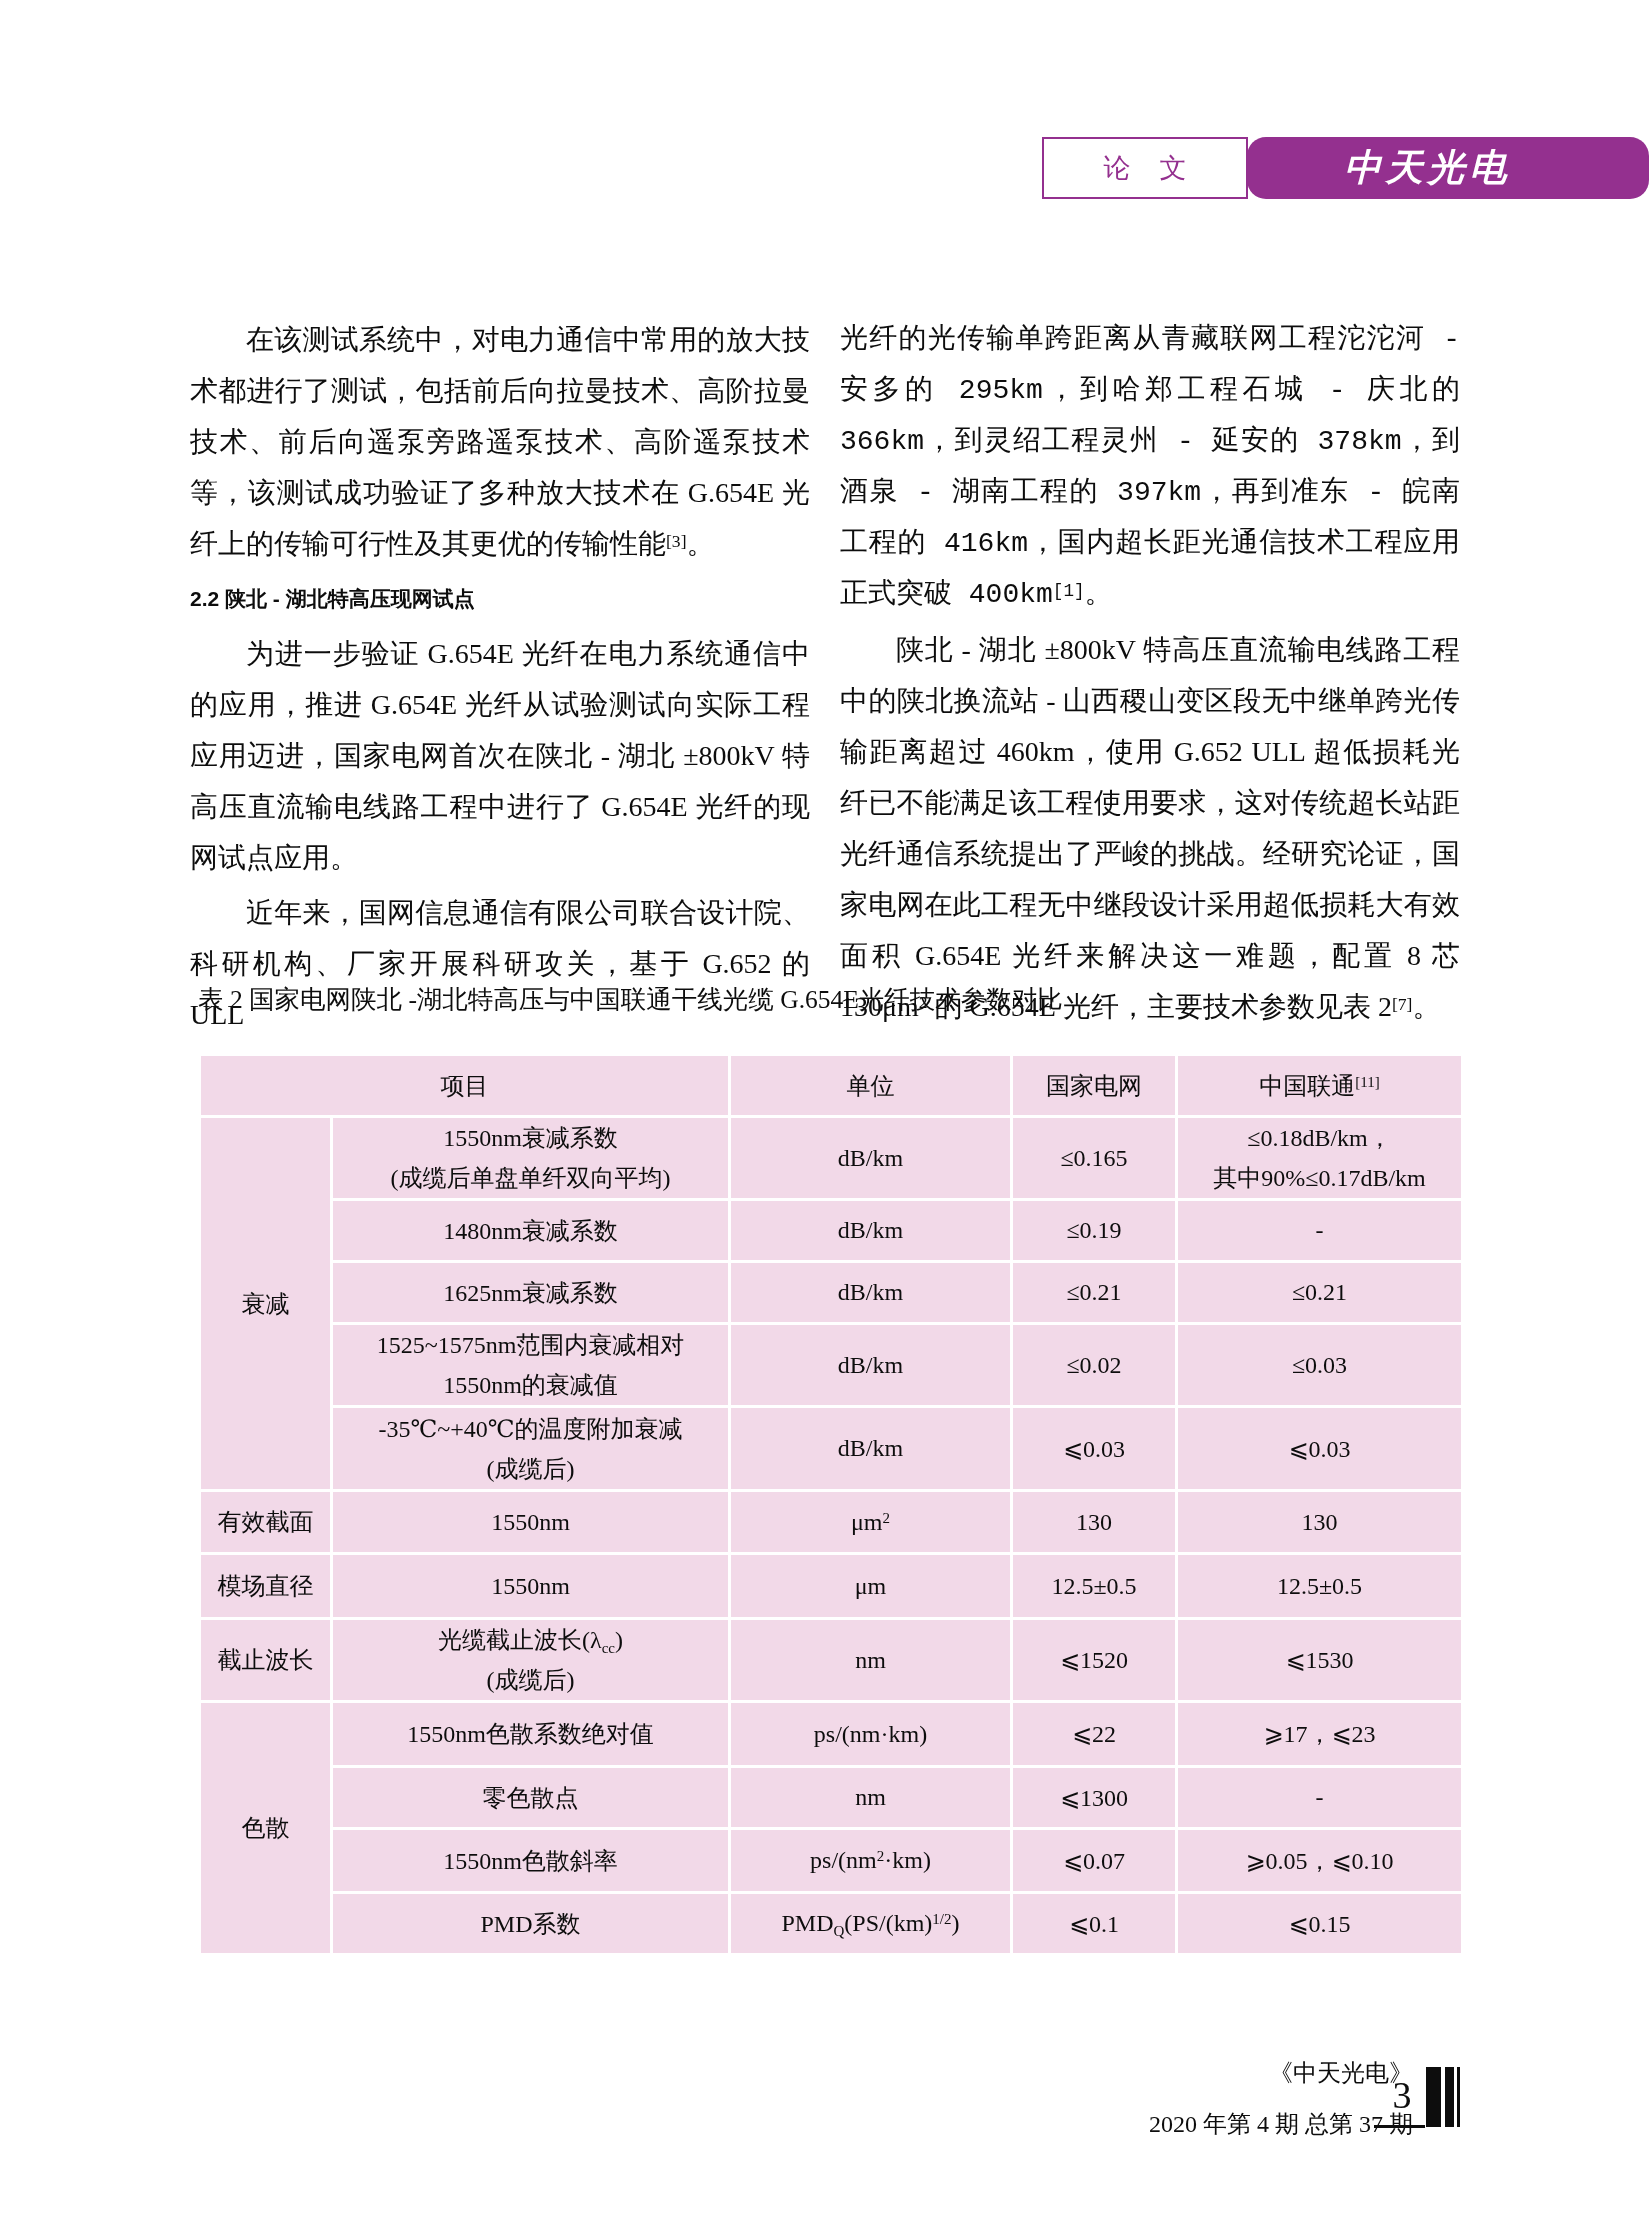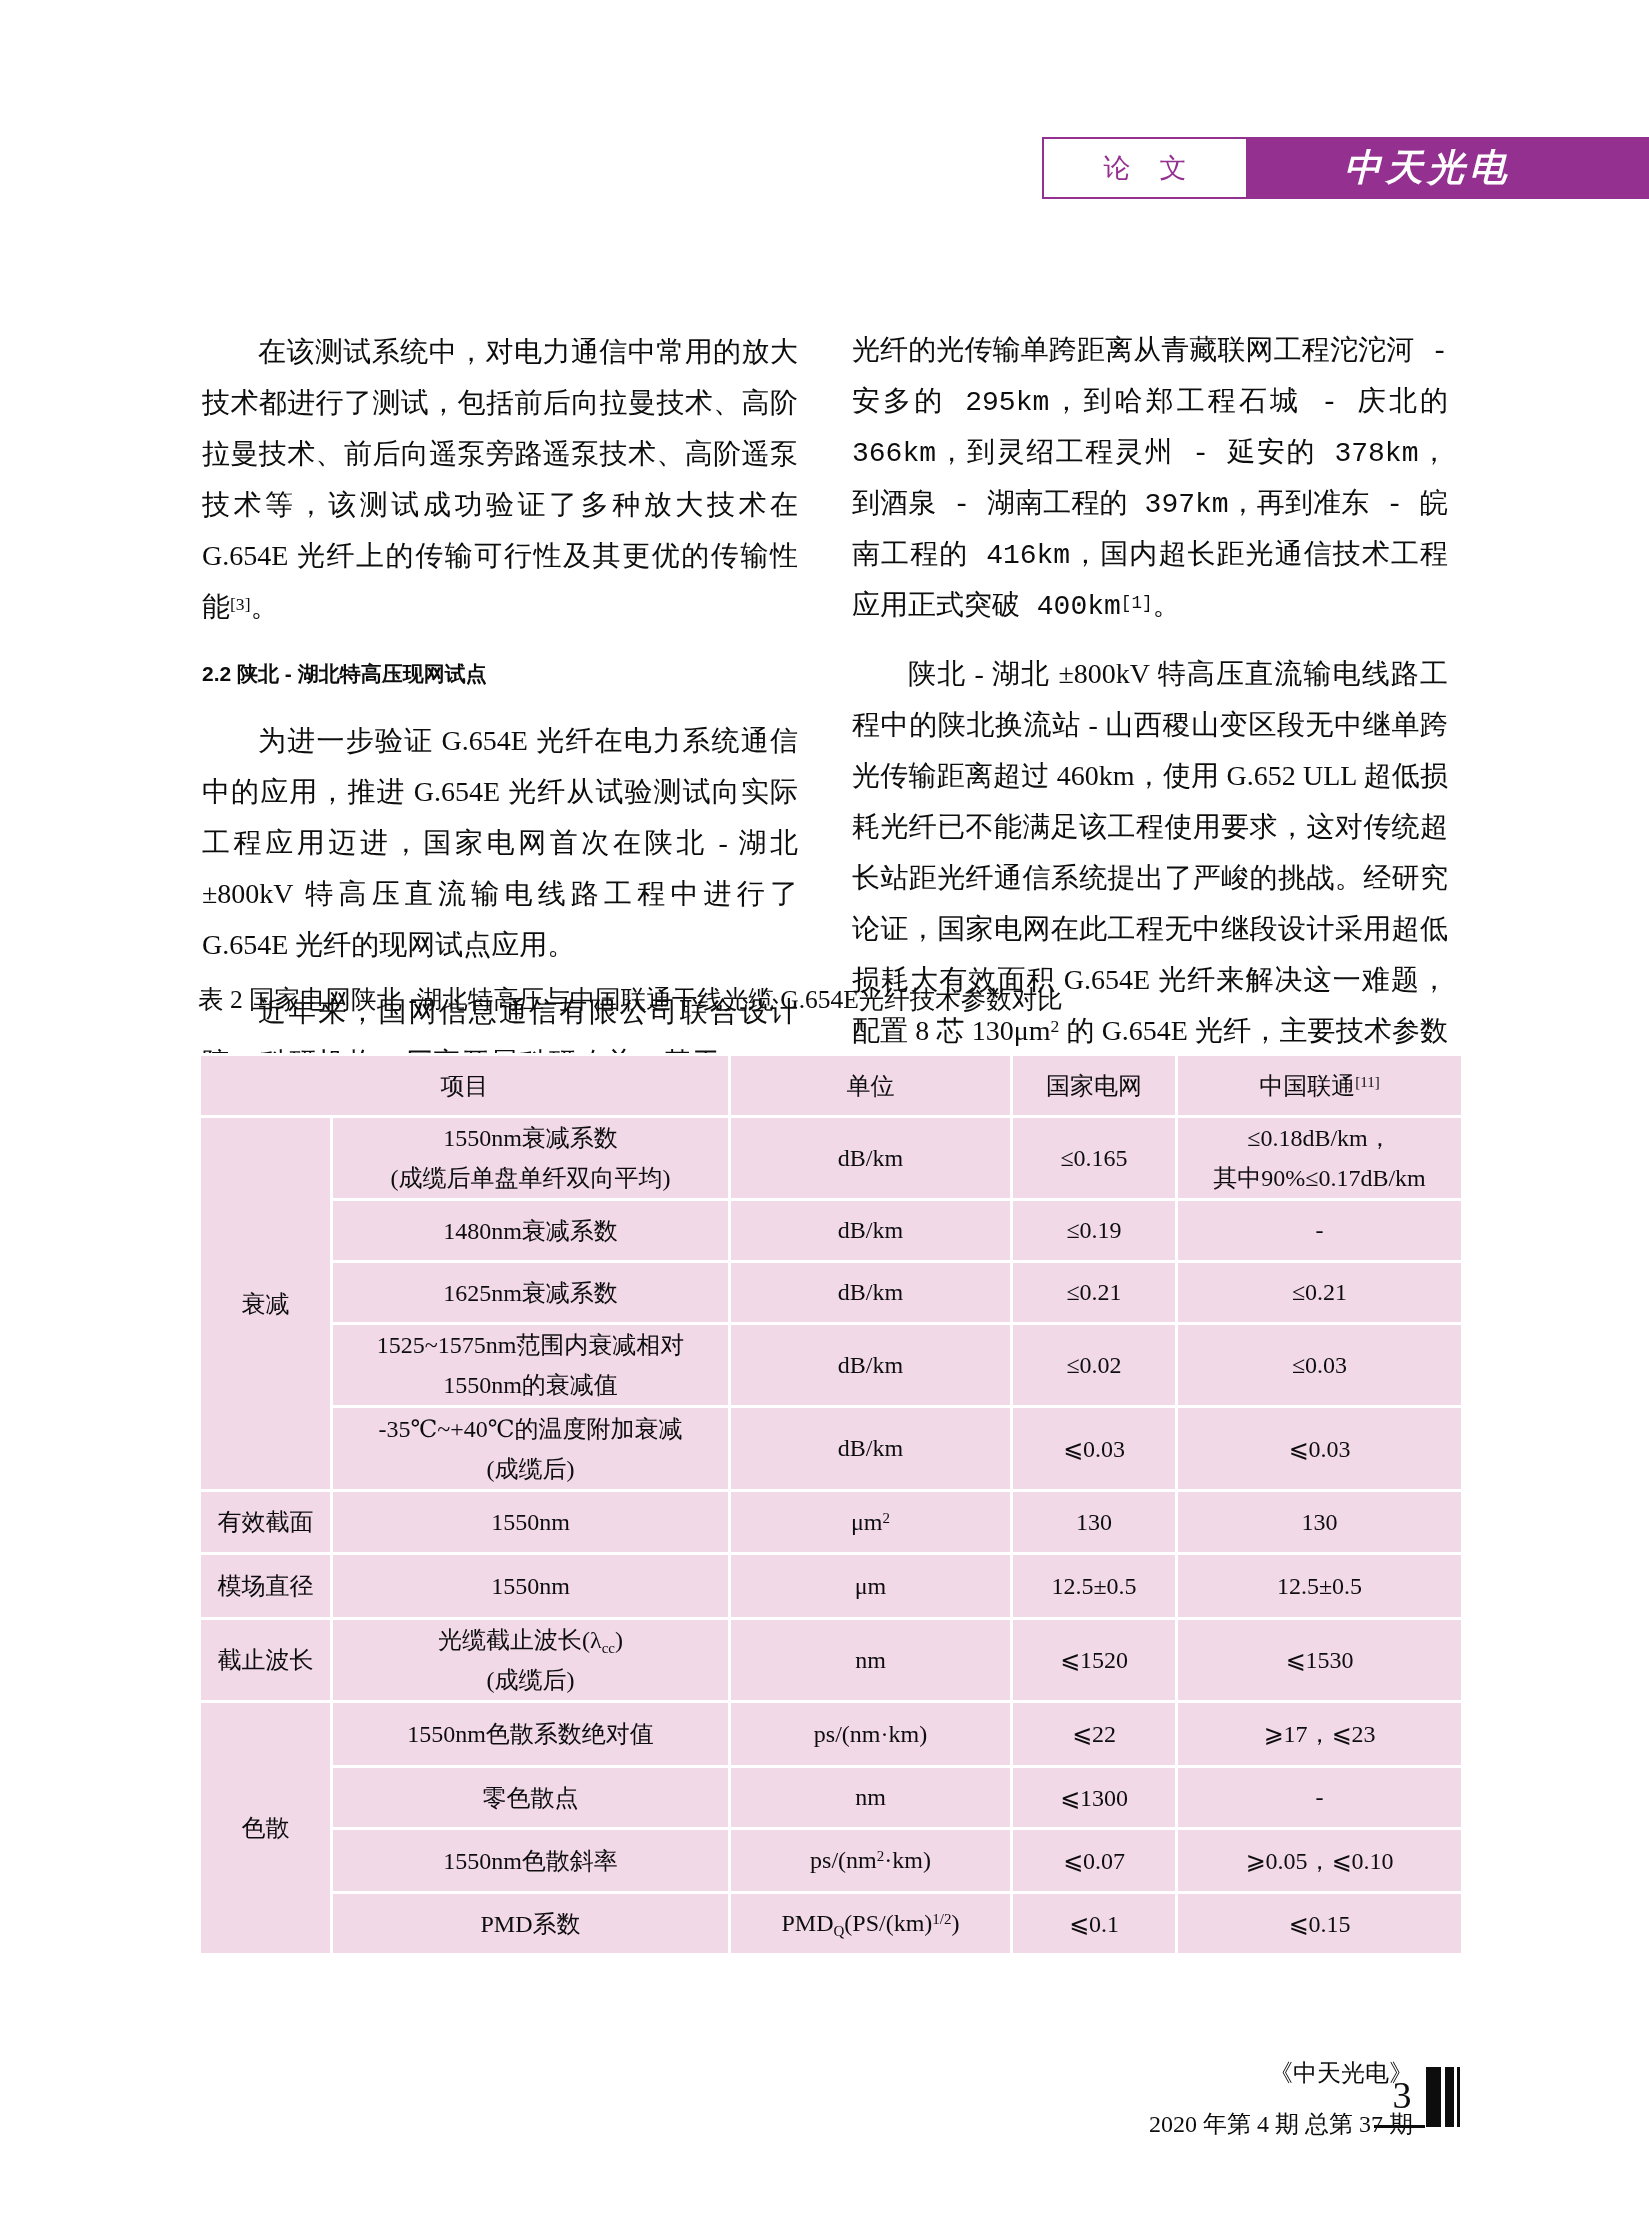--- a/index.html
+++ b/index.html
@@ -17,30 +17,30 @@
     box-sizing:border-box;border:2.4px solid #94308f;background:#fff;
     display:flex;align-items:center;justify-content:center;
     color:#94308f;font-size:27px;letter-spacing:11.2px;text-indent:11.2px;text-align:right;
   }
   .banner{
     position:absolute;left:1247px;top:137px;width:402px;height:62px;
     background:#94308f;color:#ffffff;
     display:flex;align-items:center;
     padding-left:97px;box-sizing:border-box;
     font-family:"DejaVu Sans","Liberation Sans",sans-serif;
-    font-weight:900;font-style:italic;font-size:37px;letter-spacing:4.8px;
+    font-weight:900;font-style:italic;font-size:37px;letter-spacing:4.8px;border-radius:19px;
   }
   
   .col{
     position:absolute;top:310px;width:628px;
     font-size:28px;line-height:51px;text-align:justify;
   }
   .col-left{left:186px;}
   .col-right{left:836px;}
-  .col p{margin:16px;padding:0;text-indent:2em;}
+  .col p{margin:4px;padding:0;text-indent:2em;}
   .col p.noindent{text-indent:0;font-family:Liberation Mono, monospace;}
   .col .h22{
     font-family:"Liberation Sans","DejaVu Sans",sans-serif;
     font-weight:bold;font-size:21px;text-indent:0;
   }
   sup.ref{font-size:17.6px;line-height:0;vertical-align:6.4px;}
   sup.s{font-size:17.6px;line-height:0;vertical-align:8px;}
   
   .tbl-caption{
     position:absolute;left:198px;top:982px;width:1263px;

